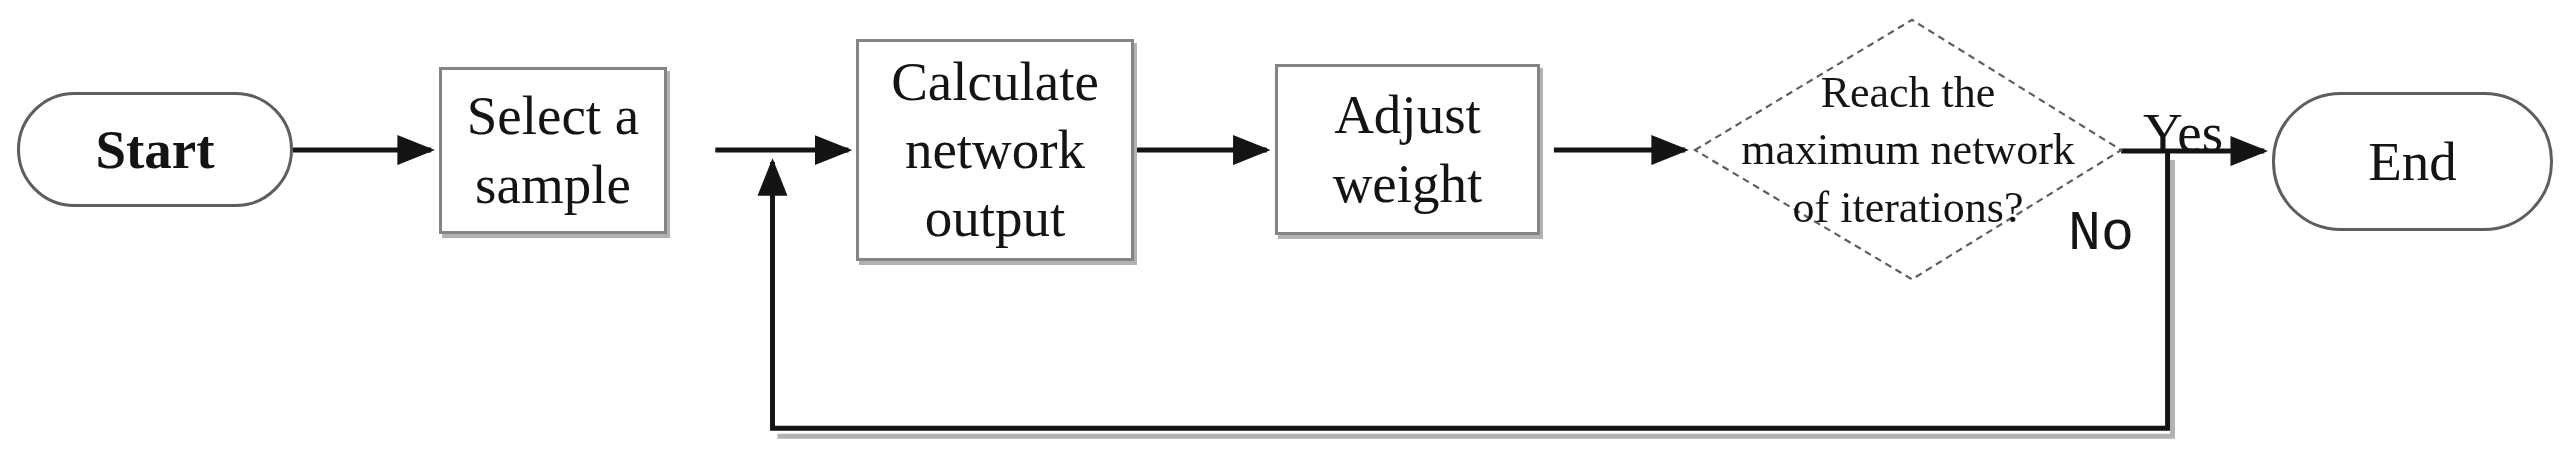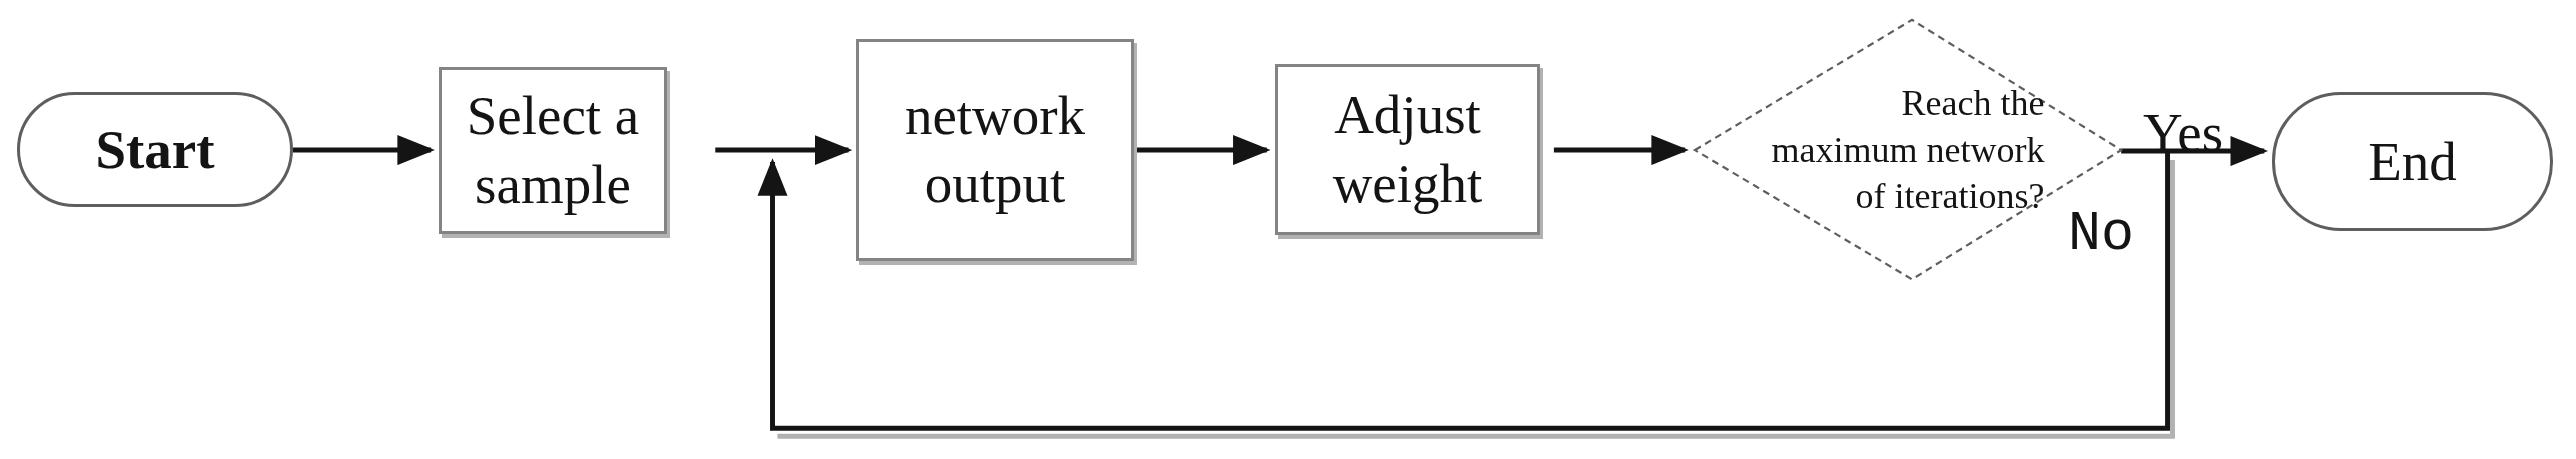--- a/index.html
+++ b/index.html
@@ -63,23 +63,23 @@
     border-radius: 69px;
     font-size: 55px;
     line-height: 1.2;
   }
   .diamond-label {
     position: absolute;
     z-index: 2;
     display: flex;
     align-items: center;
     justify-content: center;
-    text-align: right;
+    text-align: center;
     background: transparent;
-    font-size: 36px;
+    font-size: 44px;
     line-height: 1.3;
   }
   .node-line { display: block; }
   .flow-label {
     position: absolute;
     z-index: 3;
     font-size: 55px;
     line-height: 1;
   }
 </style>
@@ -113,20 +113,21 @@
 
   <div class="node rect-node" style="left:439px; top:67px; width:228px; height:167px;">
     <div>
       <span class="node-line">Select a</span>
       <span class="node-line">sample</span>
     </div>
   </div>
 
   <div class="node rect-node" style="left:856px; top:39px; width:278px; height:222px;">
     <div>
+      <span class="node-line">Calculate</span>
       <span class="node-line">network</span>
       <span class="node-line">output</span>
     </div>
   </div>
 
   <div class="node rect-node" style="left:1275px; top:64px; width:265px; height:171px;">
     <div>
       <span class="node-line">Adjust</span>
       <span class="node-line">weight</span>
     </div>

